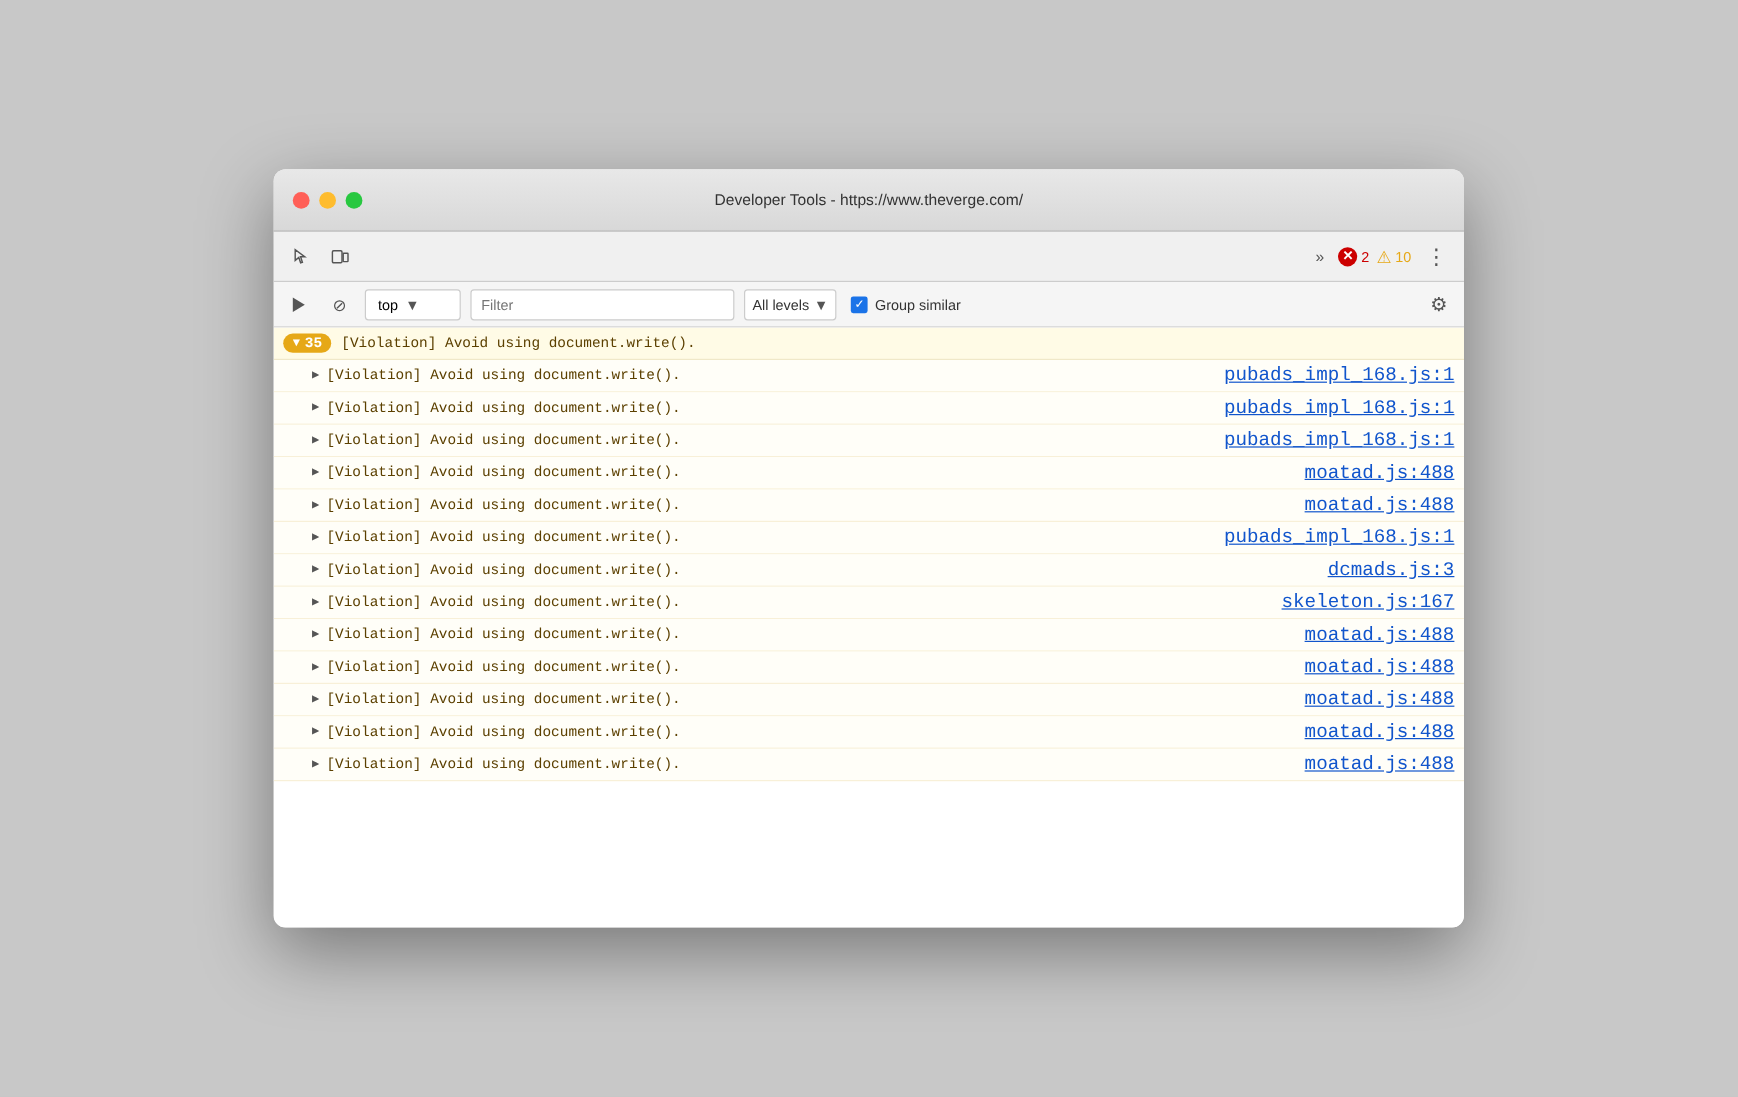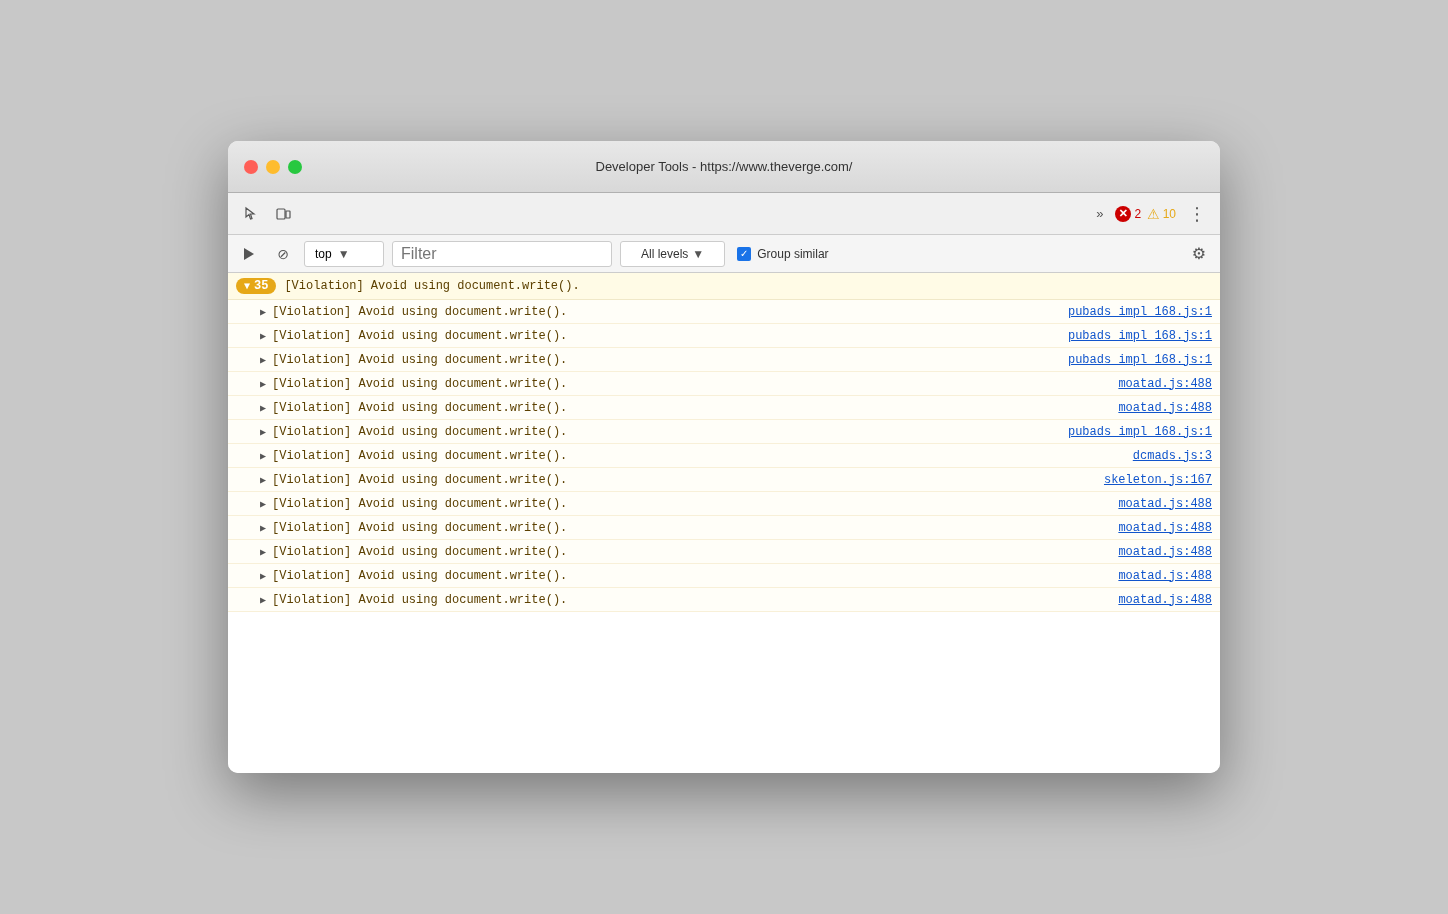--- a/index.html
+++ b/index.html
@@ -173,32 +173,32 @@
       cursor: pointer;
       min-width: 80px;
     }
     .filter-input {
       flex: 1;
       max-width: 220px;
       height: 26px;
       border: 1px solid #ccc;
       border-radius: 3px;
       padding: 2px 8px;
-      font-size: 16px;
+      font-size: 12px;
       background: white;
       color: #4d7c0f;
     }
     .levels-select {
       display: flex;
       align-items: center;
       gap: 4px;
       font-size: 12px;
       color: #333;
       cursor: pointer;
-      padding: 2px 20px;
+      padding: 2px 6px;
       height: 26px;
       background: white;
       border: 1px solid #ccc;
       border-radius: 3px;
     }
     .group-similar {
       display: flex;
       align-items: center;
       gap: 6px;
       font-size: 12px;
@@ -279,21 +279,21 @@
       cursor: pointer;
     }
     .row-msg {
       flex: 1;
       color: #5c4000;
       font-size: 12px;
     }
     .row-src {
       color: #1155cc;
       text-decoration: underline;
-      font-size: 12px;
+      font-size: 16px;
       cursor: pointer;
       white-space: nowrap;
     }
   </style>
 </head>
 <body>
 
 <div class="window">
 
   <div class="titlebar">

